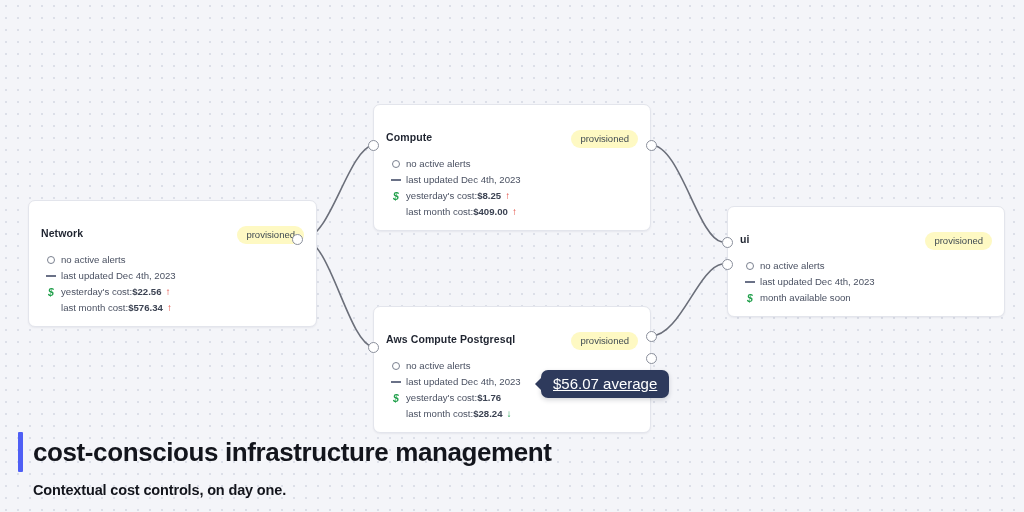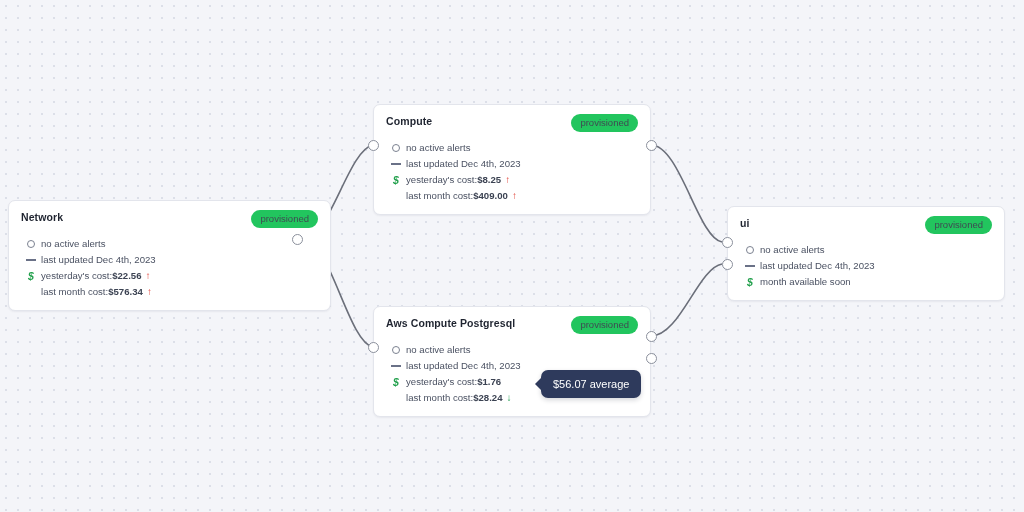--- a/index.html
+++ b/index.html
@@ -56,33 +56,34 @@
     box-sizing: border-box;
     padding: 9px 12px 11px 12px;
   }
 
   .node-header {
     display: flex;
     align-items: flex-start;
     justify-content: space-between;
     gap: 8px;
     margin-bottom: 4px;
+    margin-top: 16px;
   }
 
   .node-title {
     font-size: 10.5px;
     font-weight: bold;
     color: #1f2430;
     letter-spacing: 0.1px;
     line-height: 13px;
     padding-top: 1px;
   }
 
   .badge {
-    background: #22c55e;
+    background: #fef9c3;
     color: #3f4a52;
     font-size: 9.5px;
     line-height: 12px;
     border-radius: 9px;
     padding: 3px 9px 3px 9px;
     white-space: nowrap;
     font-weight: normal;
   }
 
   .rows {
@@ -154,28 +155,29 @@
     border-radius: 50%;
     box-sizing: border-box;
     z-index: 5;
   }
 
   
   #tooltip {
     position: absolute;
     background: #2e3a5c;
     color: #ffffff;
-    font-size: 11px;
+    font-size: 15px;
     line-height: 14px;
     font-weight: normal;
     padding: 7px 12px;
     border-radius: 7px;
     white-space: nowrap;
     z-index: 30;
     box-shadow: 0 2px 5px rgba(20,25,45,0.18);
+    text-decoration: underline;
   }
   #tooltip::before {
     content: "";
     position: absolute;
     left: -6px;
     top: 50%;
     transform: translateY(-50%);
     width: 0; height: 0;
     border-top: 7px solid transparent;
     border-bottom: 7px solid transparent;
@@ -228,21 +230,21 @@
 
   <div id="flow">
 
     <svg id="edges" viewBox="0 0 1024 420">
       <path class="edge-path" d="M 303,239 C 330,239 348,150 373,145"></path>
       <path class="edge-path" d="M 303,239 C 330,239 348,342 373,347"></path>
       <path class="edge-path" d="M 651,145 C 680,145 698,238 722,242"></path>
       <path class="edge-path" d="M 651,336 C 680,336 698,268 722,264"></path>
     </svg>
 
-    <div class="node" id="node-network" style="left:8px; top:200px; width:323px;">
+    <div class="node" id="node-network" style="left:28px; top:200px; width:289px;">
       <div class="node-header">
         <div class="node-title">Network</div>
         <div class="badge">provisioned</div>
       </div>
       <div class="rows">
         <div class="row">
           <span class="row-ico">
               <i class="ico-circle"></i>
             </span>
           <span class="row-text">no active alerts</span>
@@ -371,14 +373,21 @@
             </span>
           <span class="row-text">month available soon</span>
         </div>
       </div>
     </div>
     <div class="handle" style="left:722px; top:237px;"></div>
     <div class="handle" style="left:722px; top:259px;"></div>
 
   </div>
 
+  <div id="caption">
+    <div id="headline-wrap">
+      <div id="accent-bar"></div>
+      <div id="headline">cost-conscious infrastructure management</div>
+    </div>
+    <div id="subhead">Contextual cost controls, on day one.</div>
+  </div>
 
 </div>
 
 </body></html>

